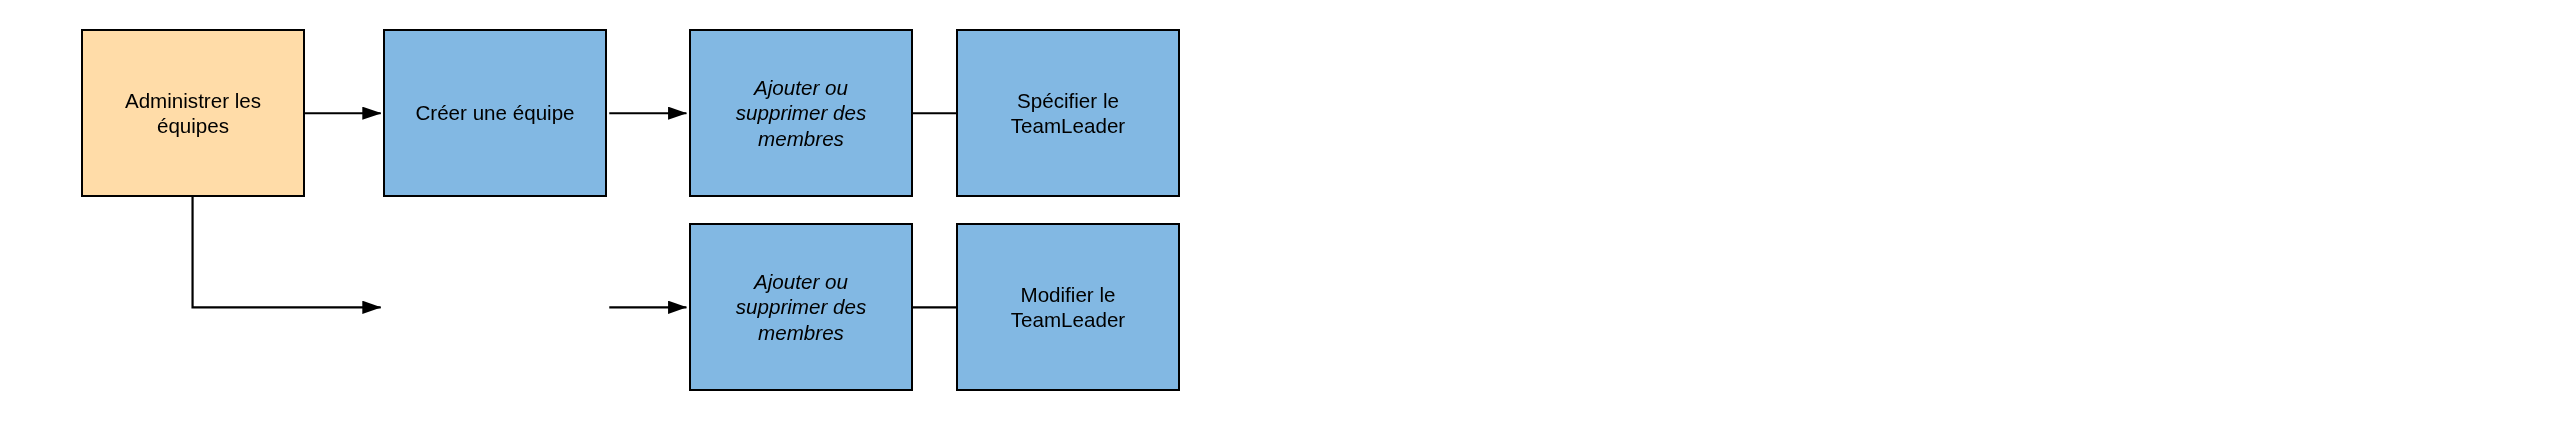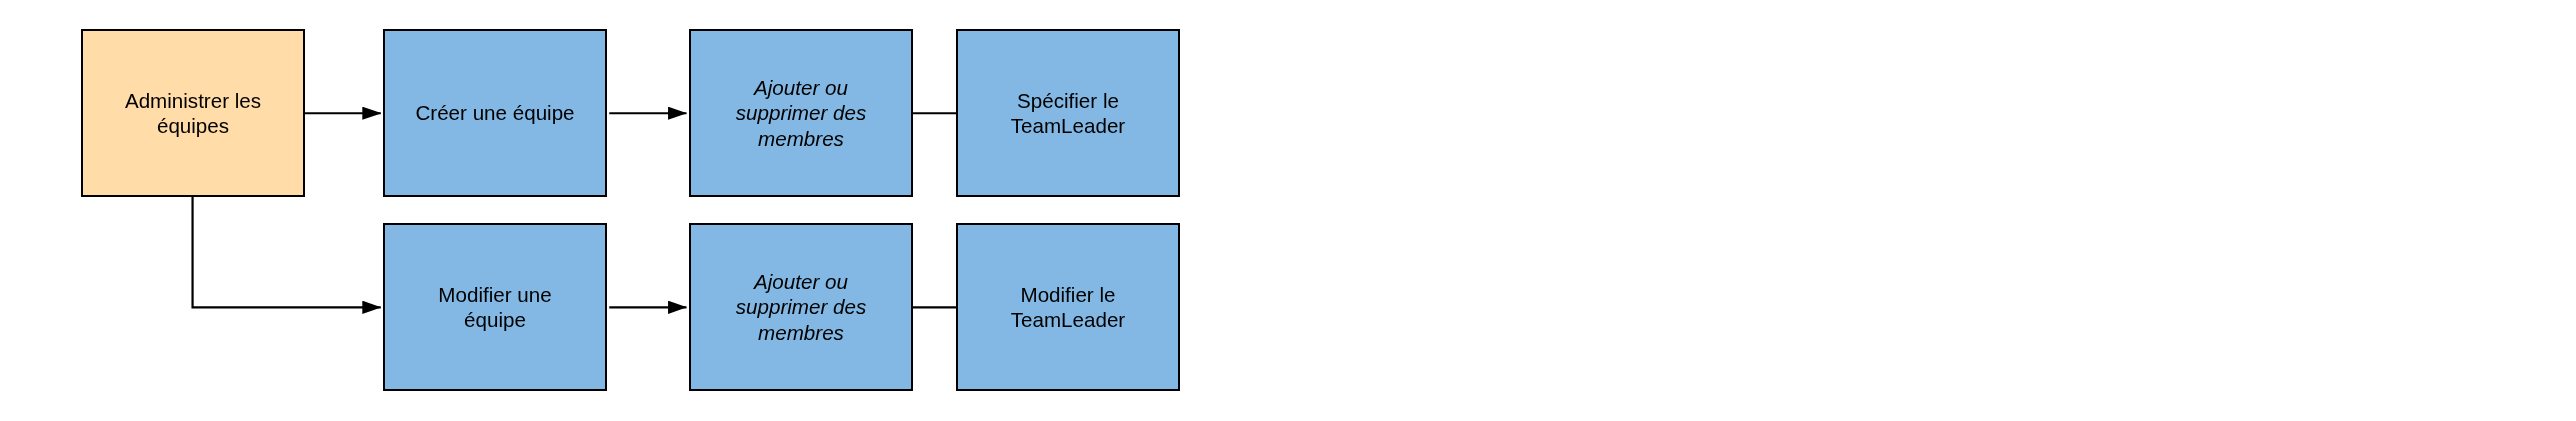--- a/index.html
+++ b/index.html
@@ -91,24 +91,20 @@
   <div class="node node-step r1 c2">
     <span>Ajouter ou
 supprimer des
 membres</span>
   </div>
   <div class="node node-step r1 c3">
     <span>Spécifier le
 TeamLeader</span>
   </div>
 
-  <div class="node node-step r2 c1">
-    <span>Modifier une
-équipe</span>
-  </div>
   <div class="node node-step r2 c2">
     <span>Ajouter ou
 supprimer des
 membres</span>
   </div>
   <div class="node node-step r2 c3">
     <span>Modifier le
 TeamLeader</span>
   </div>
 

